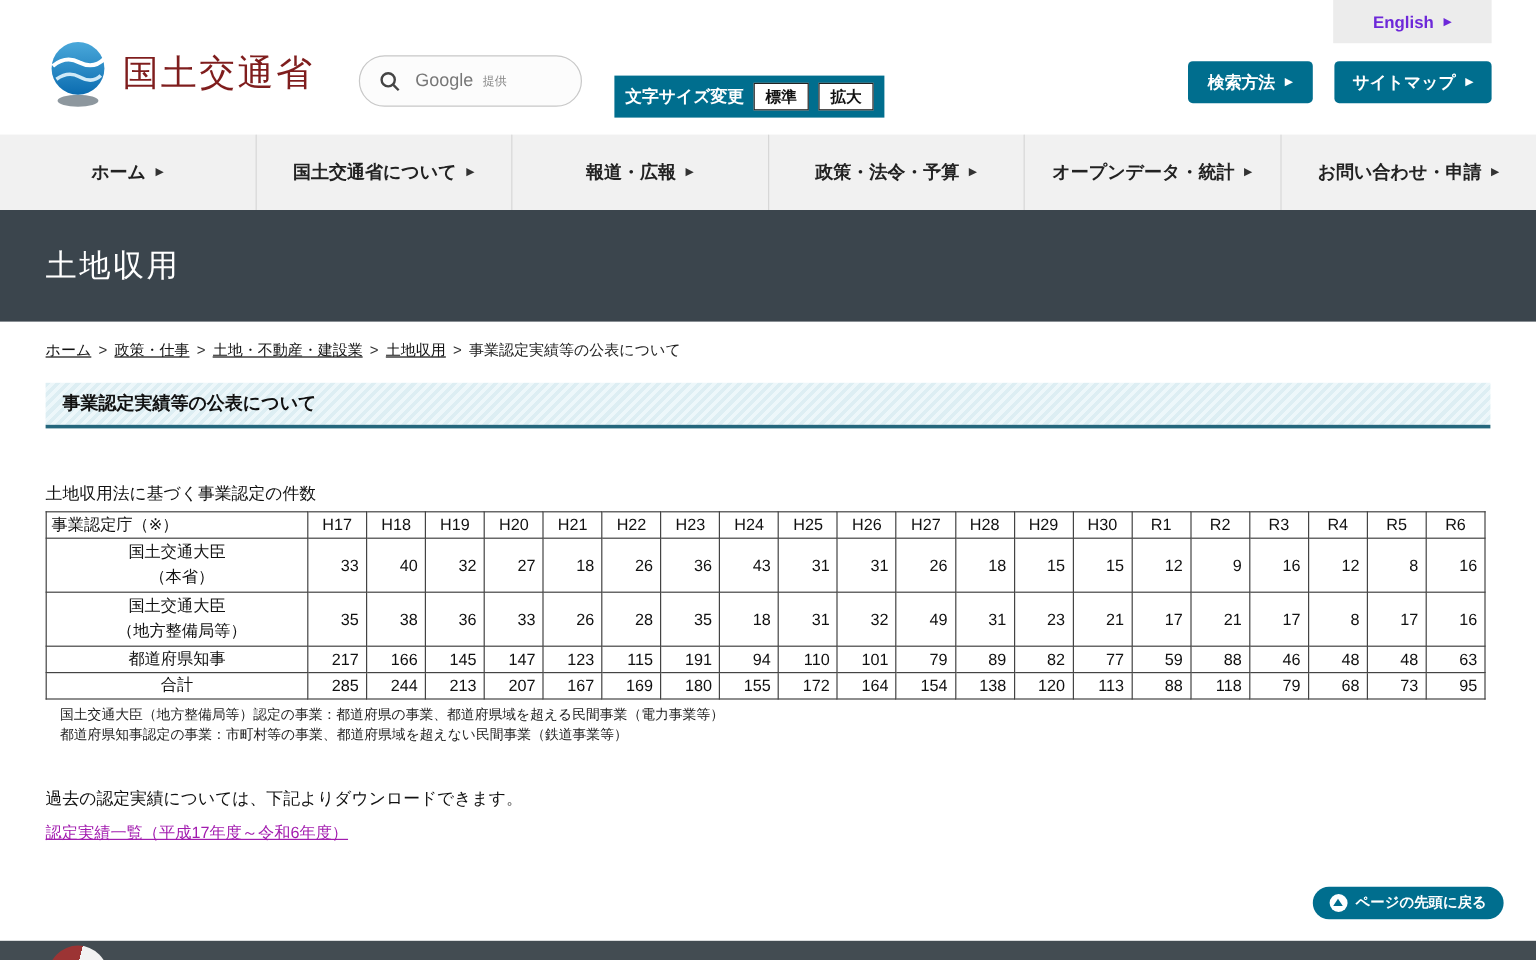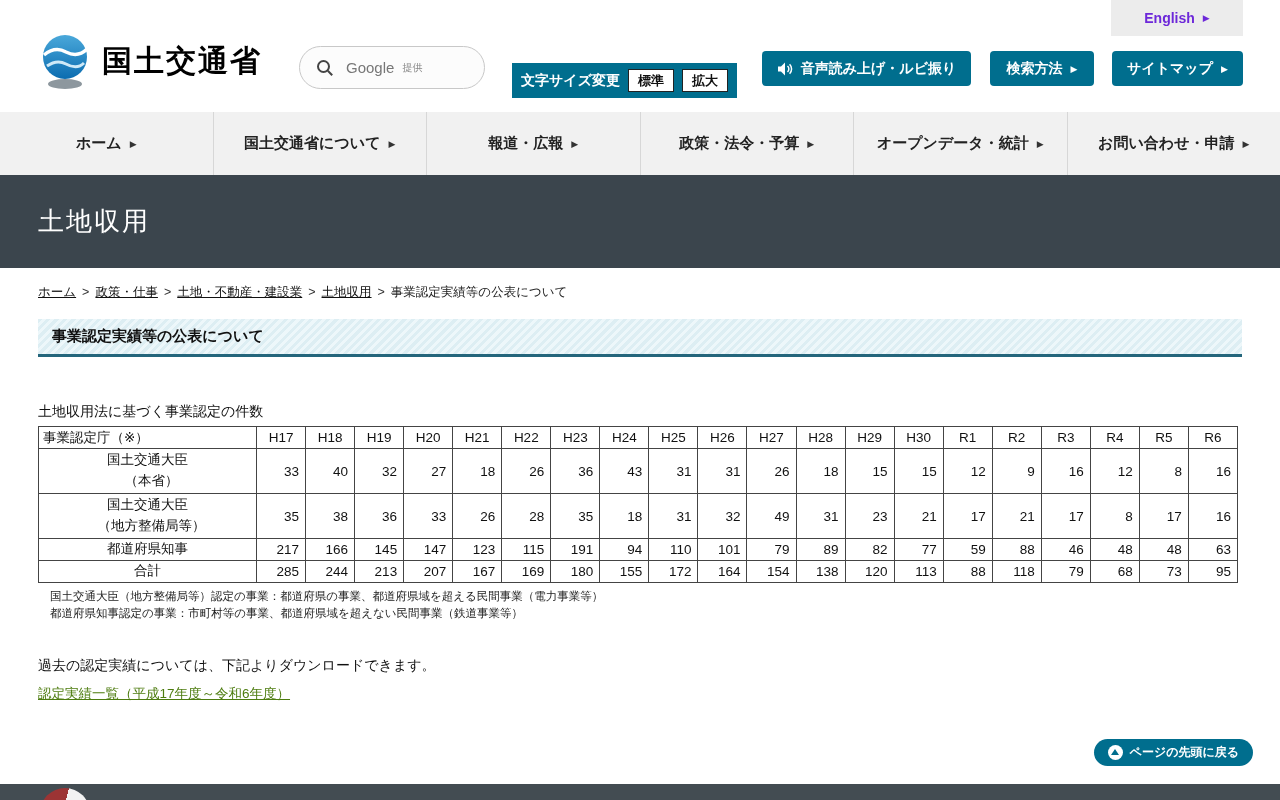--- a/index.html
+++ b/index.html
@@ -12,21 +12,21 @@
 
   
   .top-header { position: relative; height: 112px; background: #fff; }
   .english-btn {
     position: absolute; right: 37px; top: 0; width: 132px; height: 36px;
     background: #ececec; display: flex; align-items: center; justify-content: center;
     gap: 8px; font-size: 14px; font-weight: bold; color: #6d28d9; cursor: pointer;
   }
   .english-btn .arr { font-size: 9px; }
   .logo { position: absolute; left: 38px; top: 32px; display: flex; align-items: center; gap: 10px; cursor: pointer; }
-  .logo-title { font-size: 30px; font-weight: bold; color: #000000; letter-spacing: 2px; }
+  .logo-title { font-size: 30px; font-weight: normal; color: #7f1d1d; letter-spacing: 2px; }
   .search-pill {
     position: absolute; left: 299px; top: 46px; width: 186px; height: 43px;
     border: 1px solid #c8c8c8; border-radius: 22px; background: #fcfcfc;
     display: flex; align-items: center; padding-left: 16px; gap: 12px; cursor: text;
   }
   .search-engine { font-size: 15px; color: #777; }
   .search-provided { font-size: 10px; color: #888; margin-left: -4px; }
   .fontsize-widget {
     position: absolute; left: 512px; top: 63px; width: 225px; height: 35px;
     display: flex; align-items: center; padding: 0 9px; gap: 8px;
@@ -82,21 +82,21 @@
   table.acc thead th.corner { text-align: left; padding-left: 4px; }
   table.acc td.rowlabel { text-align: center; padding-left: 0; vertical-align: middle; line-height: 1.55; }
   table.acc td.num { text-align: right; padding-right: 6px; }
   table.acc tr.short td { height: 22px; }
   table.acc tr.tall td { height: 45px; }
 
   .notes { margin-top: 5px; font-size: 11.5px; color: #222; line-height: 1.45; }
   .notes .indent { padding-left: 12px; }
 
   .download-text { margin-top: 36px; font-size: 14px; color: #111; }
-  .download-link { display: inline-block; margin-top: 10px; font-size: 13.5px; color: #4d7c0f; text-decoration: underline; cursor: pointer; }
+  .download-link { display: inline-block; margin-top: 10px; font-size: 13.5px; color: #a21caf; text-decoration: underline; cursor: pointer; }
 
   
   .back-to-top {
     position: absolute; right: 27px; top: 739px; height: 27px; border: none;
     border-radius: 14px; display: flex; align-items: center; gap: 7px;
     padding: 0 14px; font-size: 12px; font-weight: bold; cursor: pointer;
     font-family: "Liberation Sans", "DejaVu Sans", sans-serif;
   }
   .btt-icon {
     width: 15px; height: 15px; border-radius: 50%; background: #fff;
@@ -148,28 +148,20 @@
     <span class="search-engine">Google</span>
     <span class="search-provided">提供</span>
   </div>
 
   <div class="fontsize-widget teal">
     <span>文字サイズ変更</span>
     <span class="fs-option">標準</span>
     <span class="fs-option">拡大</span>
   </div>
 
-  <button class="hbtn teal btn-audio">
-    <svg width="16" height="14" viewBox="0 0 16 14">
-      <path d="M1 4.5 h3 l4 -4 v13 l-4 -4 h-3 z" fill="#fff"></path>
-      <path d="M10.5 4 a4 4 0 0 1 0 6" stroke="#fff" fill="none" stroke-width="1.5"></path>
-      <path d="M12.6 2.3 a6.6 6.6 0 0 1 0 9.4" stroke="#fff" fill="none" stroke-width="1.5"></path>
-    </svg>
-    <span>音声読み上げ・ルビ振り</span>
-  </button>
 
   <button class="hbtn teal btn-method">
     <span>検索方法</span>
     <span class="arr">▶</span>
   </button>
 
   <button class="hbtn teal btn-sitemap">
     <span>サイトマップ</span>
     <span class="arr">▶</span>
   </button>

